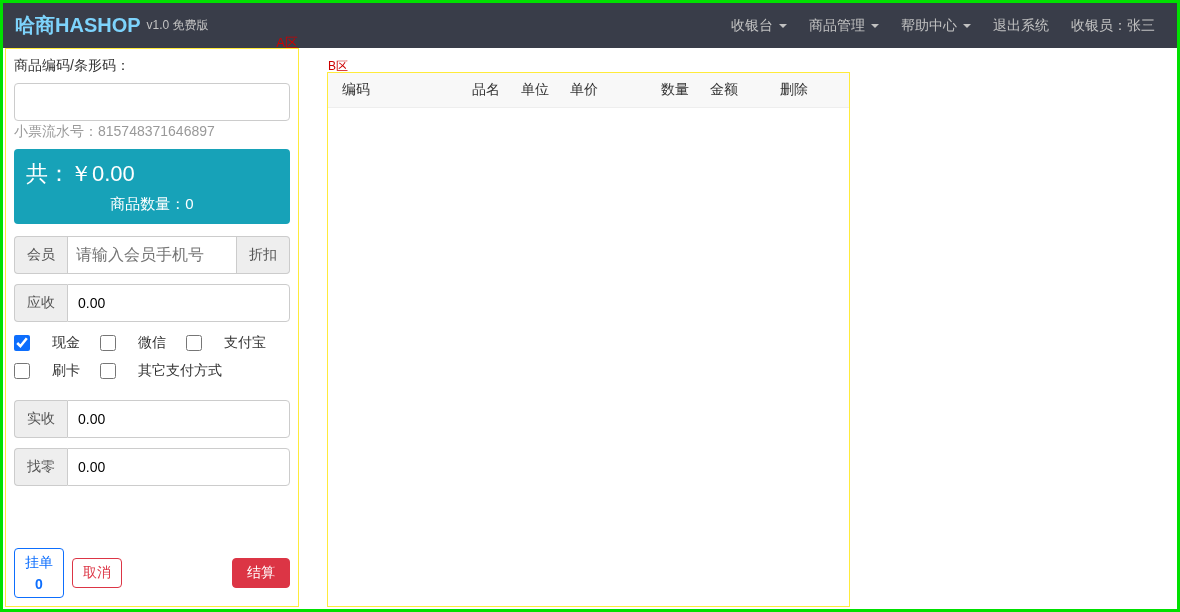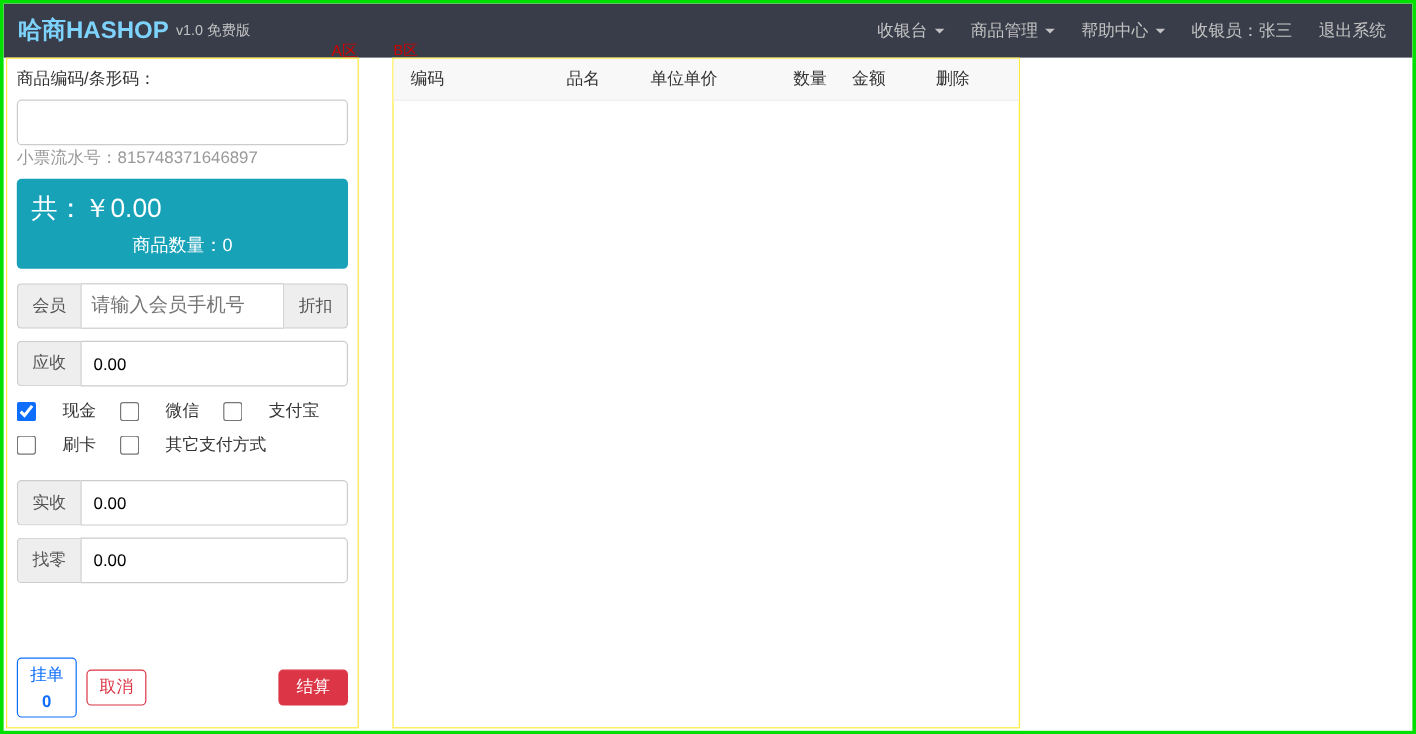--- a/index.html
+++ b/index.html
@@ -83,20 +83,21 @@
       font-size: 12px;
     }
     .gap {
       width: 28px;
     }
     .panel-b {
       flex: 1;
       border: 1px solid #ffeb3b;
       margin-right: 2px;
       position: relative;
+      margin-top: 24px;
     }
     .label-block { margin-bottom: 8px; font-size: 14px; }
     .barcode-input {
       width: 100%;
       height: 38px;
       border: 1px solid #ccc;
       border-radius: 4px;
       padding: 0 8px;
       font-size: 14px;
     }
@@ -226,21 +227,21 @@
     .table-head {
       display: flex;
       background: #f8f8f8;
       border-bottom: 1px solid #eee;
       padding: 8px 14px;
       font-size: 14px;
       color: #333;
     }
     .th-code { width: 130px; }
     .th-name { flex: 2.4; }
-    .th-unit { width: 70px; text-align: right; }
+    .th-unit { width: 70px; text-align: center; }
     .th-price { width: 70px; text-align: left; }
     .th-qty { width: 70px; text-align: center; }
     .th-amt { width: 70px; text-align: left; }
     .th-del { width: 55px; text-align: left; }
     .zone-row {
       display: flex;
       height: 100%;
       padding: 0 2px 2px 2px;
     }
   </style>
@@ -257,24 +258,24 @@
     </div>
     <div class="nav-item">
       <span>商品管理</span>
       <span class="caret"></span>
     </div>
     <div class="nav-item">
       <span>帮助中心</span>
       <span class="caret"></span>
     </div>
     <div class="nav-item">
+      <span>退出系统</span>
+    </div>
+    <div class="nav-item">
       <span>收银员：张三</span>
-    </div>
-    <div class="nav-item">
-      <span>退出系统</span>
     </div>
   </div>
 </div>
 
 <div class="content">
   <div class="zone-row">
     <div class="panel-a">
       <span class="red-a">A区</span>
 
       <div class="label-block">商品编码/条形码：</div>

